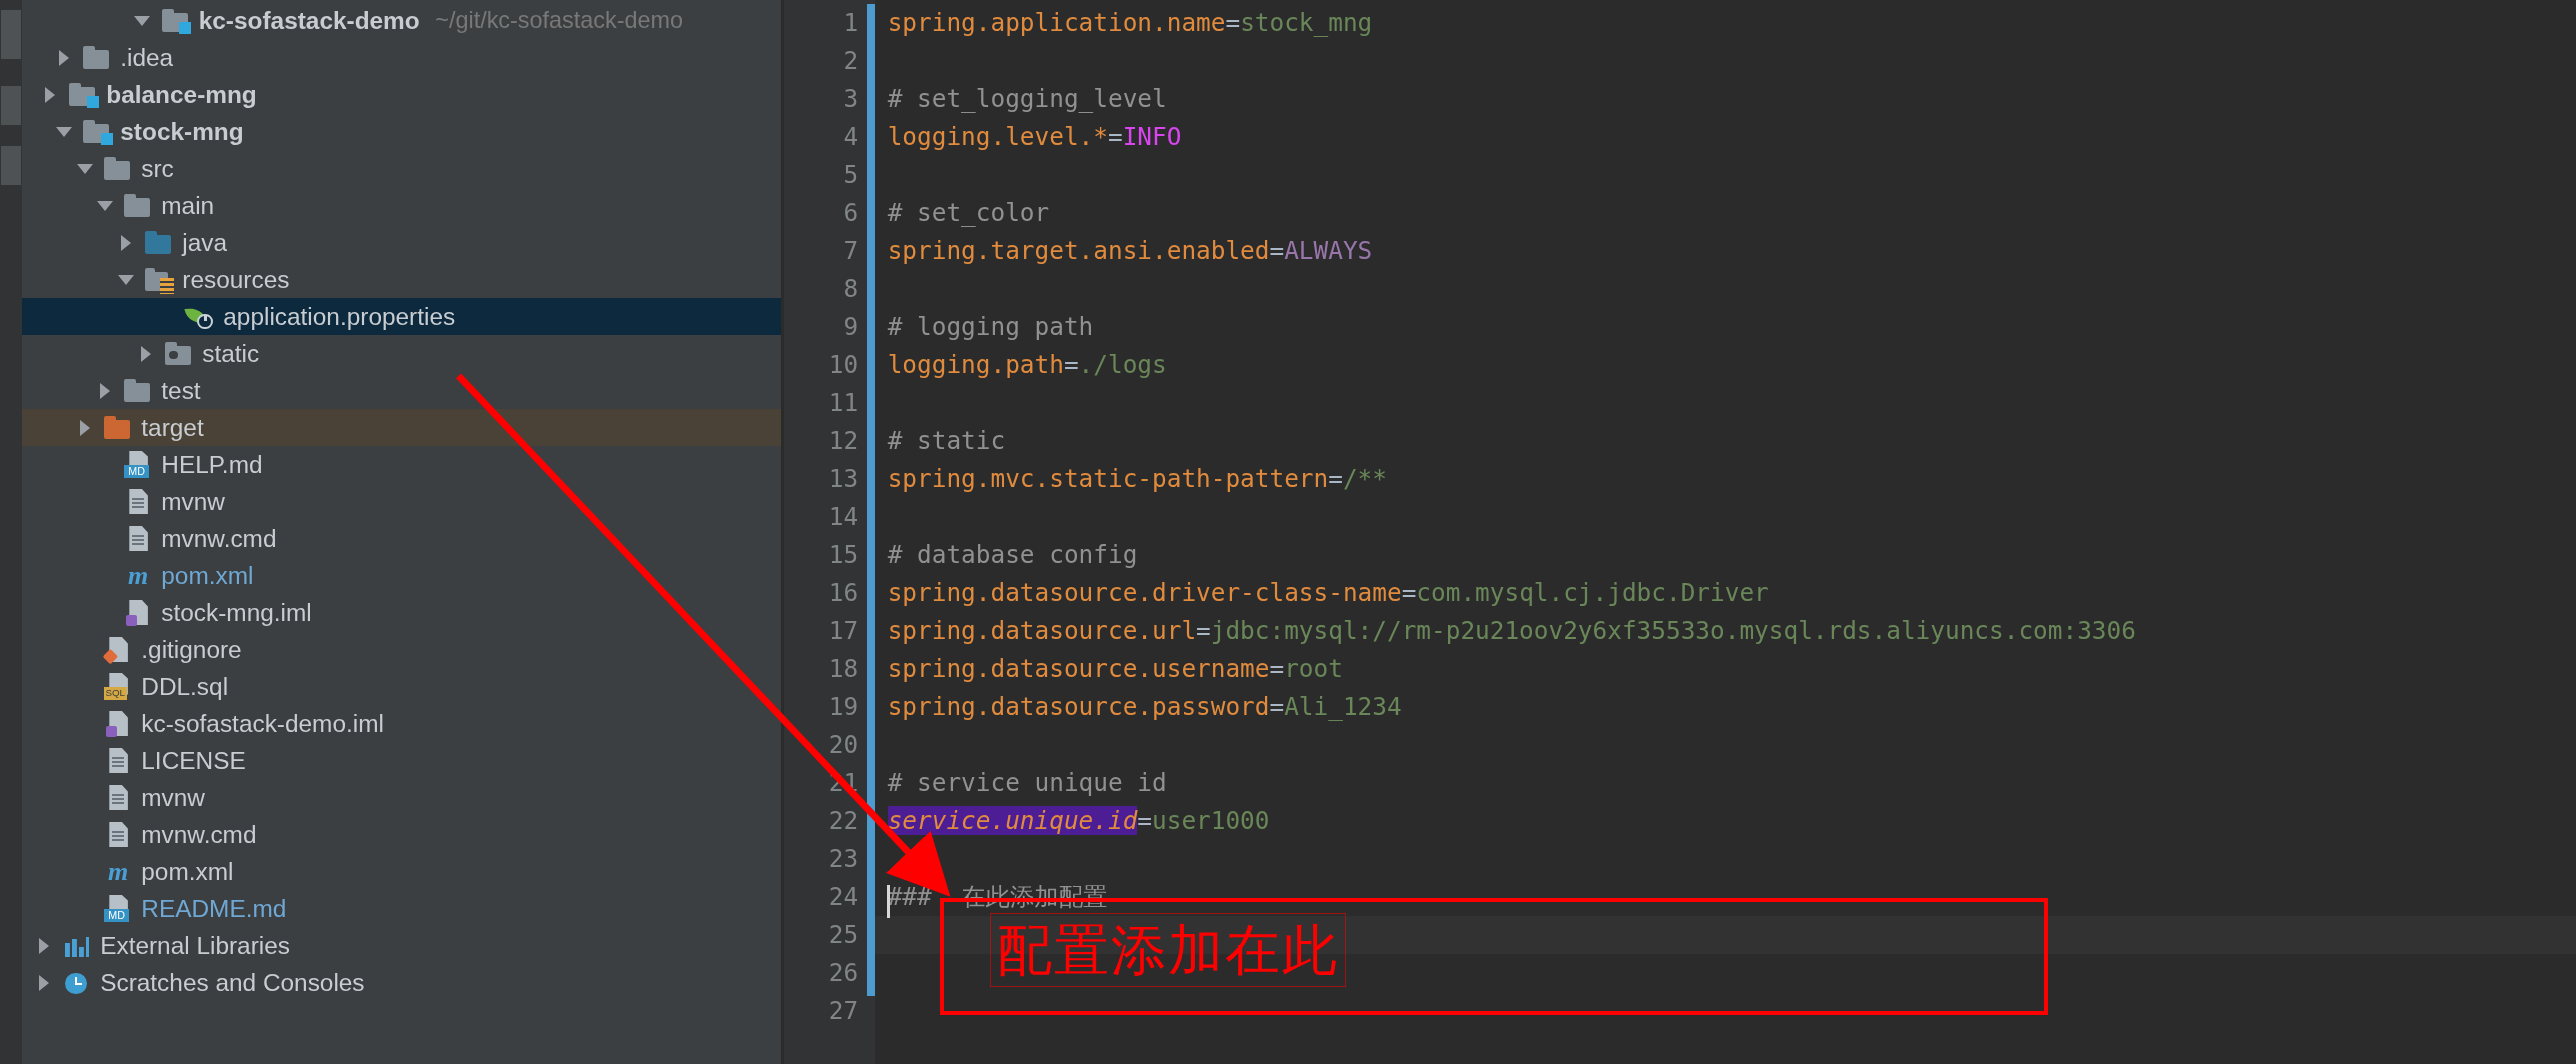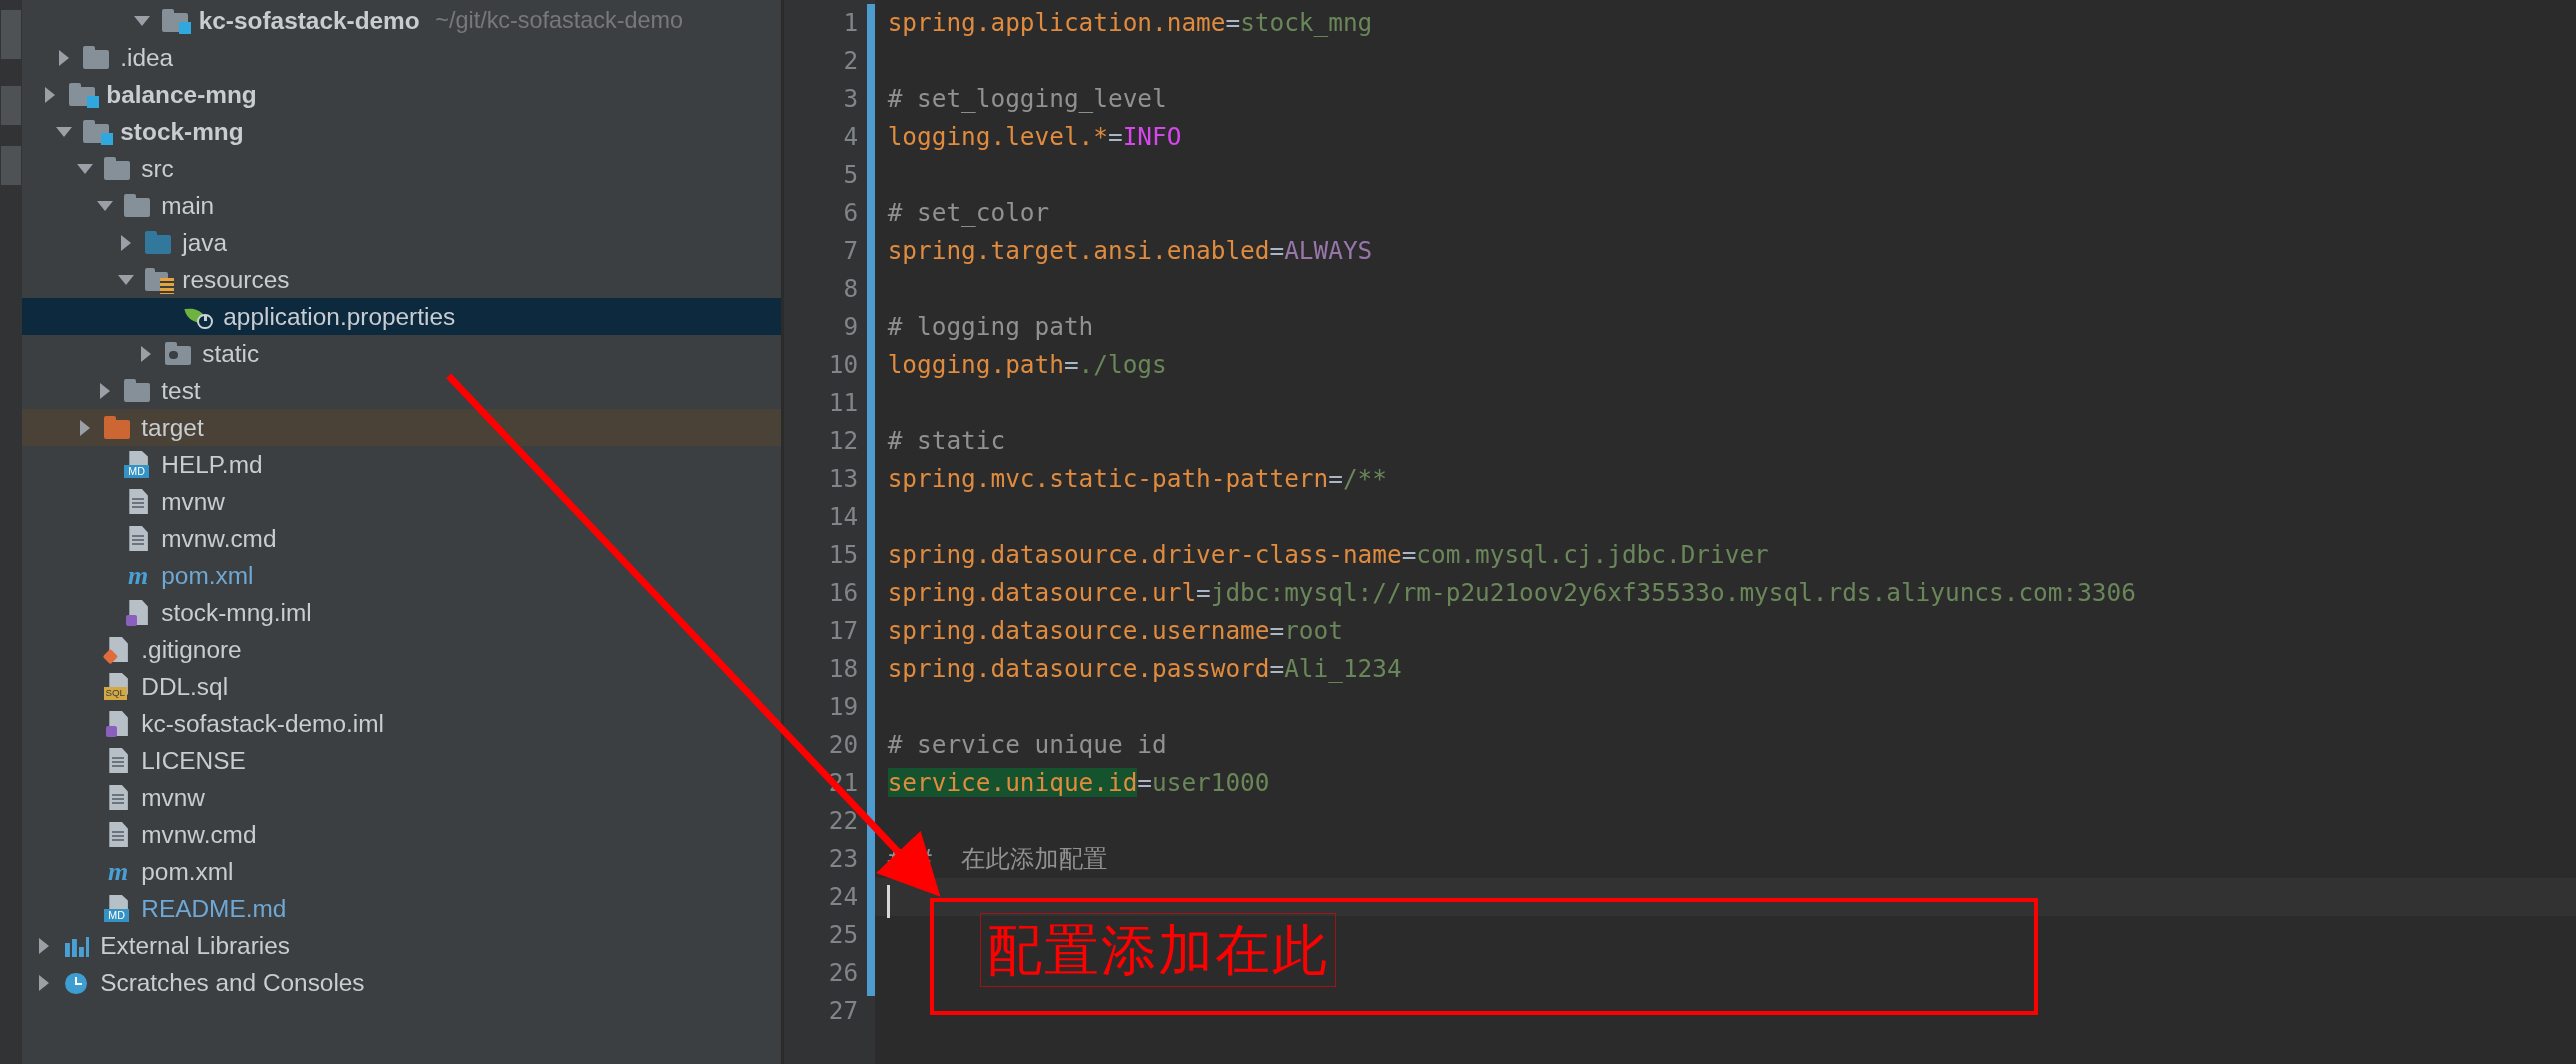--- a/index.html
+++ b/index.html
@@ -443,36 +443,36 @@
     padding-left: 12.7px;
     color: #a9b7c6;
   }
   .cl.cursorline { background: #323232; }
   .k { color: #e08b3e; }
   .eq { color: #a9b7c6; }
   .v { color: #6a8759; }
   .vb { color: #d946ef; font-weight: normal; }
   .vp { color: #9876aa; }
   .cm { color: #919191; }
-  .hl { background: #14532d; }
+  .hl { background: #4c1d95; font-style: italic; }
 
   
   #caret {
     position: absolute;
     left: 106px;
     top: 885px;
     width: 2.9px; height: 33px;
     background: #d8d8d8;
     z-index: 6;
   }
 
   
   #annotations {
     position: absolute;
-    left: 4px; top: 0;
+    left: 14px; top: 0;
     width: 2323px; height: 1064px;
     pointer-events: none;
     z-index: 40;
   }
   #redbox {
     position: absolute;
     left: 926px;
     top: 898px;
     width: 1108px;
     height: 117px;
@@ -777,20 +777,21 @@
         <div class="cl">&nbsp;</div>
         <div class="cl"><span class="cm"># set_color</span></div>
         <div class="cl"><span class="k">spring.target.ansi.enabled</span><span class="eq">=</span><span class="vp">ALWAYS</span></div>
         <div class="cl">&nbsp;</div>
         <div class="cl"><span class="cm"># logging path</span></div>
         <div class="cl"><span class="k">logging.path</span><span class="eq">=</span><span class="v">./logs</span></div>
         <div class="cl">&nbsp;</div>
         <div class="cl"><span class="cm"># static</span></div>
         <div class="cl"><span class="k">spring.mvc.static-path-pattern</span><span class="eq">=</span><span class="v">/**</span></div>
         <div class="cl">&nbsp;</div>
+        <div class="cl"><span class="cm"># database config</span></div>
         <div class="cl"><span class="k">spring.datasource.driver-class-name</span><span class="eq">=</span><span class="v">com.mysql.cj.jdbc.Driver</span></div>
         <div class="cl"><span class="k">spring.datasource.url</span><span class="eq">=</span><span class="v">jdbc:mysql://rm-p2u21oov2y6xf35533o.mysql.rds.aliyuncs.com:3306</span></div>
         <div class="cl"><span class="k">spring.datasource.username</span><span class="eq">=</span><span class="v">root</span></div>
         <div class="cl"><span class="k">spring.datasource.password</span><span class="eq">=</span><span class="v">Ali_1234</span></div>
         <div class="cl">&nbsp;</div>
         <div class="cl"><span class="cm"># service unique id</span></div>
         <div class="cl"><span class="k hl">service.unique.id</span><span class="eq">=</span><span class="v">user1000</span></div>
         <div class="cl">&nbsp;</div>
         <div class="cl"><span class="cm">###  在此添加配置</span></div>
         <div class="cl cursorline">&nbsp;</div>

